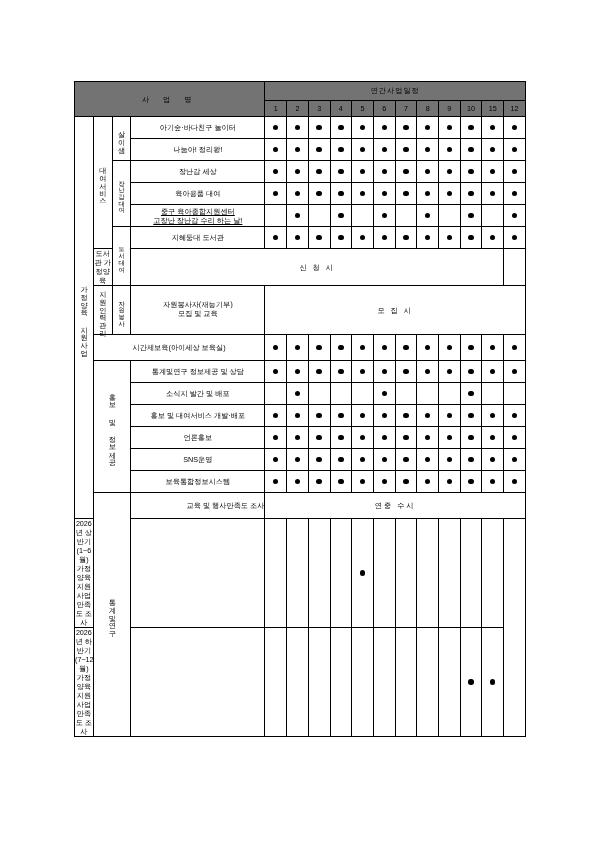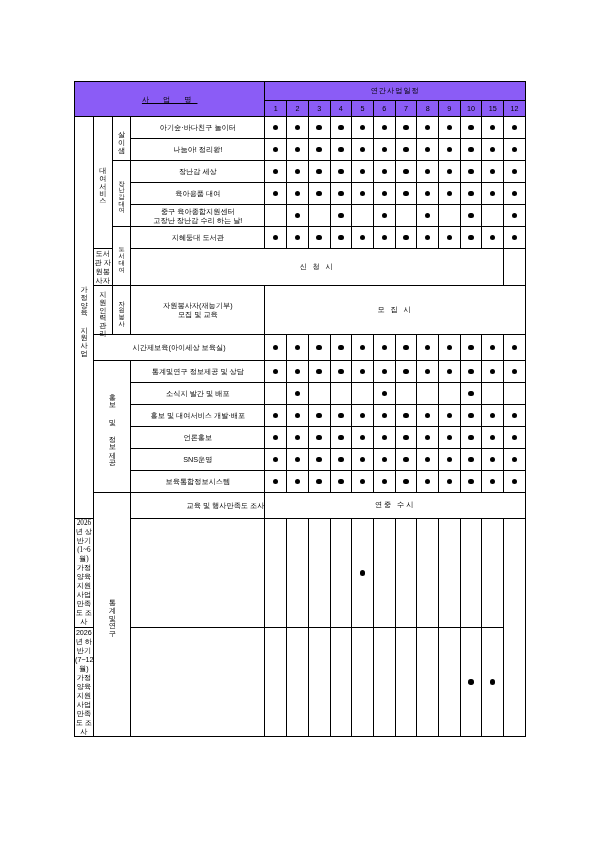--- a/index.html
+++ b/index.html
@@ -36,21 +36,21 @@
   table.schedule td, table.schedule th {
     border: 0.8px solid #000;
     padding: 0;
     text-align: center;
     vertical-align: middle;
     font-size: 7.2px;
     line-height: 1.25;
     font-weight: normal;
   }
   .hdr {
-    background: #8b5cf6;
+    background: #737373;
     font-weight: bold;
   }
   .hdr-title {
     font-size: 13px;
     letter-spacing: 6px;
     font-weight: bold;
   }
   .hdr-year {
     font-size: 11px;
     font-weight: bold;
@@ -86,21 +86,20 @@
   .dot {
     display: inline-block;
     width: 5.4px;
     height: 5.4px;
     border-radius: 50%;
     background: #000;
   }
   .span-note {
     font-size: 7.6px;
     letter-spacing: 2px;
-    font-family: Liberation Serif, serif;
   }
   .mon {
     width: 16.2px;
   }
   .colname { width: 100px; }
   .col-l1 { width: 14px; }
   .col-l2 { width: 14px; }
   .col-l3 { width: 14px; }
 </style>
 </head>
@@ -123,21 +122,21 @@
         <col class="mon">
           <col class="mon">
           <col class="mon">
           <col class="mon">
           <col class="mon">
           <col class="mon">
       </colgroup>
       <tbody>
 
         <tr>
-          <td class="hdr hdr-title" colspan="4" rowspan="2" style="height:34px;text-decoration:underline;">사 업 명</td>
+          <td class="hdr hdr-title" colspan="4" rowspan="2" style="height:34px;">사 업 명</td>
           <td class="hdr hdr-year" colspan="12" style="height:17px;">연간사업일정</td>
         </tr>
 
         <tr>
           <td class="hdr" style="height:15px;">1</td>
           <td class="hdr">2</td>
           <td class="hdr">3</td>
           <td class="hdr">4</td>
           <td class="hdr">5</td>
           <td class="hdr">6</td>
@@ -220,21 +219,21 @@
           <td class="dot-cell"><span class="dot"></span></td>
           <td class="dot-cell"><span class="dot"></span></td>
           <td class="dot-cell"><span class="dot"></span></td>
           <td class="dot-cell"><span class="dot"></span></td>
           <td class="dot-cell"><span class="dot"></span></td>
           <td class="dot-cell"><span class="dot"></span></td>
         </tr>
 
         <tr>
           <td class="name name-2">
-            <span style="white-space:pre-line;">중구 육아종합지원센터
+            <span style="white-space:pre-line;text-decoration:underline;">중구 육아종합지원센터
 고장난 장난감 수리 하는 날!</span>
           </td>
           <td class="dot-cell"></td>
           <td class="dot-cell"><span class="dot"></span></td>
           <td class="dot-cell"></td>
           <td class="dot-cell"><span class="dot"></span></td>
           <td class="dot-cell"></td>
           <td class="dot-cell"><span class="dot"></span></td>
           <td class="dot-cell"></td>
           <td class="dot-cell"><span class="dot"></span></td>
@@ -257,32 +256,32 @@
           <td class="dot-cell"><span class="dot"></span></td>
           <td class="dot-cell"><span class="dot"></span></td>
           <td class="dot-cell"><span class="dot"></span></td>
           <td class="dot-cell"><span class="dot"></span></td>
           <td class="dot-cell"><span class="dot"></span></td>
           <td class="dot-cell"><span class="dot"></span></td>
           <td class="dot-cell"><span class="dot"></span></td>
         </tr>
 
         <tr>
-          <td class="name">도서관 자원봉사자</td>
+          <td class="name">도서관 가정양육</td>
           <td class="dot-cell span-note" colspan="12">신 청 시</td>
         </tr>
 
         <tr>
           <td class="vert" rowspan="1">
             <span class="vtxt">지원인력관리</span>
           </td>
           <td class="vert vert-small" rowspan="1">
             <span class="vtxt">자원봉사</span>
           </td>
-          <td class="name name-2" style="height:34px;">
+          <td class="name name-2" style="height:34px;font-family:Liberation Serif, serif;">
             <span style="white-space:pre-line;">자원봉사자(재능기부)
 모집 및 교육</span>
           </td>
           <td class="span-note" colspan="12">모 집 시</td>
         </tr>
 
         <tr>
           <td class="name" colspan="3" style="height:25px;">시간제보육(아이세상 보육실)</td>
           <td class="dot-cell"><span class="dot"></span></td>
           <td class="dot-cell"><span class="dot"></span></td>
@@ -399,21 +398,21 @@
 
         <tr>
           <td class="vert" rowspan="3" colspan="2">
             <span class="vtxt">통계및연구</span>
           </td>
           <td class="name" style="height:25px;text-align:right;">교육 및 행사만족도 조사</td>
           <td class="span-note" colspan="12">연중 수시</td>
         </tr>
 
         <tr>
-          <td class="name name-2" style="height:34px;font-family:Liberation Serif, serif;">
+          <td class="name name-2" style="height:34px;">
             <span style="white-space:pre-line;">2026년 상반기(1~6월)
 가정양육 지원사업 만족도 조사</span>
           </td>
           <td class="dot-cell"></td>
           <td class="dot-cell"></td>
           <td class="dot-cell"></td>
           <td class="dot-cell"></td>
           <td class="dot-cell"></td>
           <td class="dot-cell"><span class="dot"></span></td>
           <td class="dot-cell"></td>

